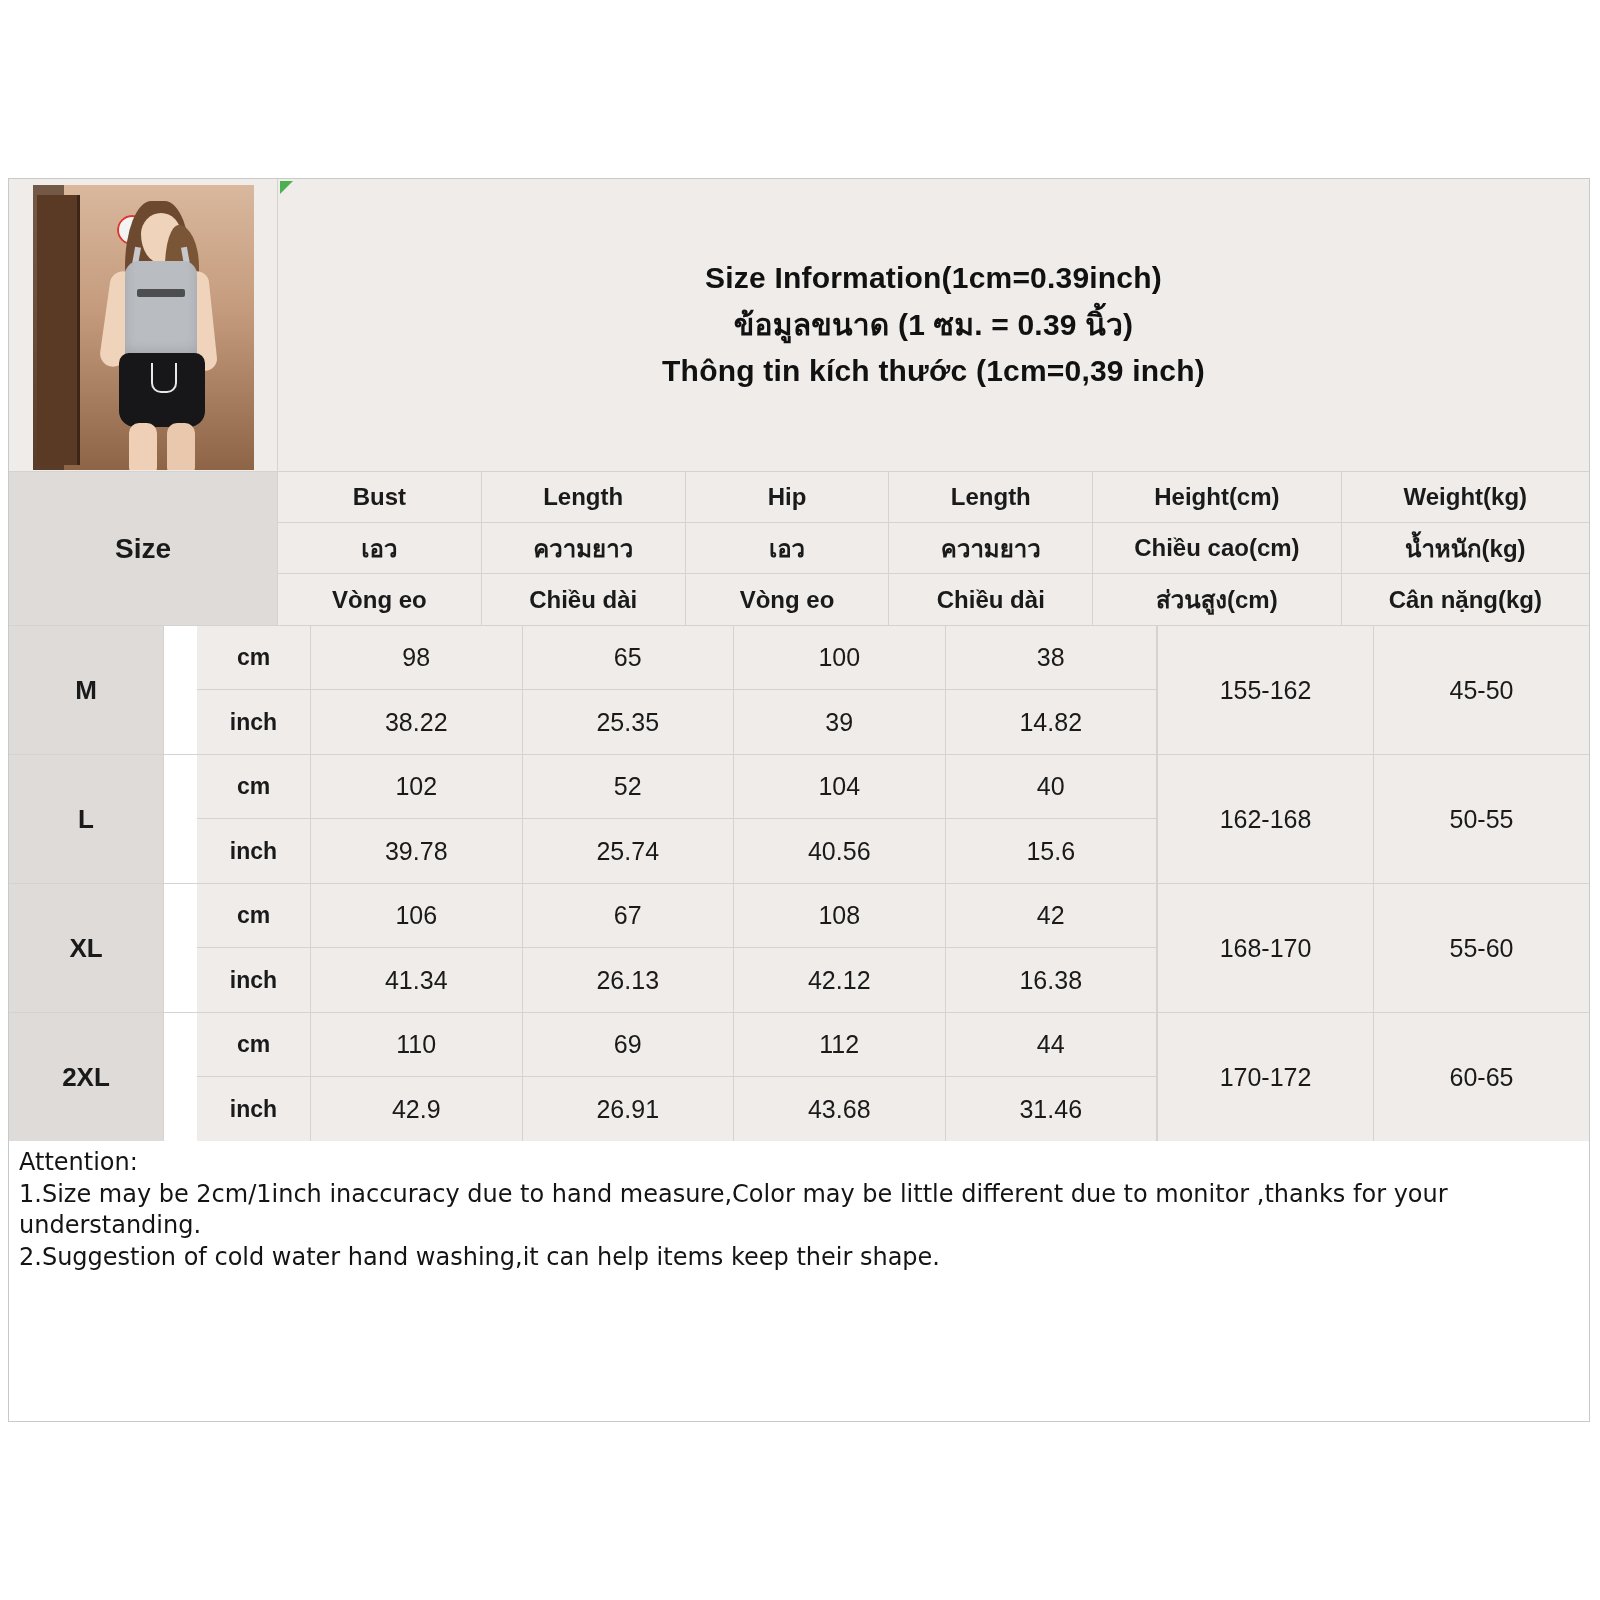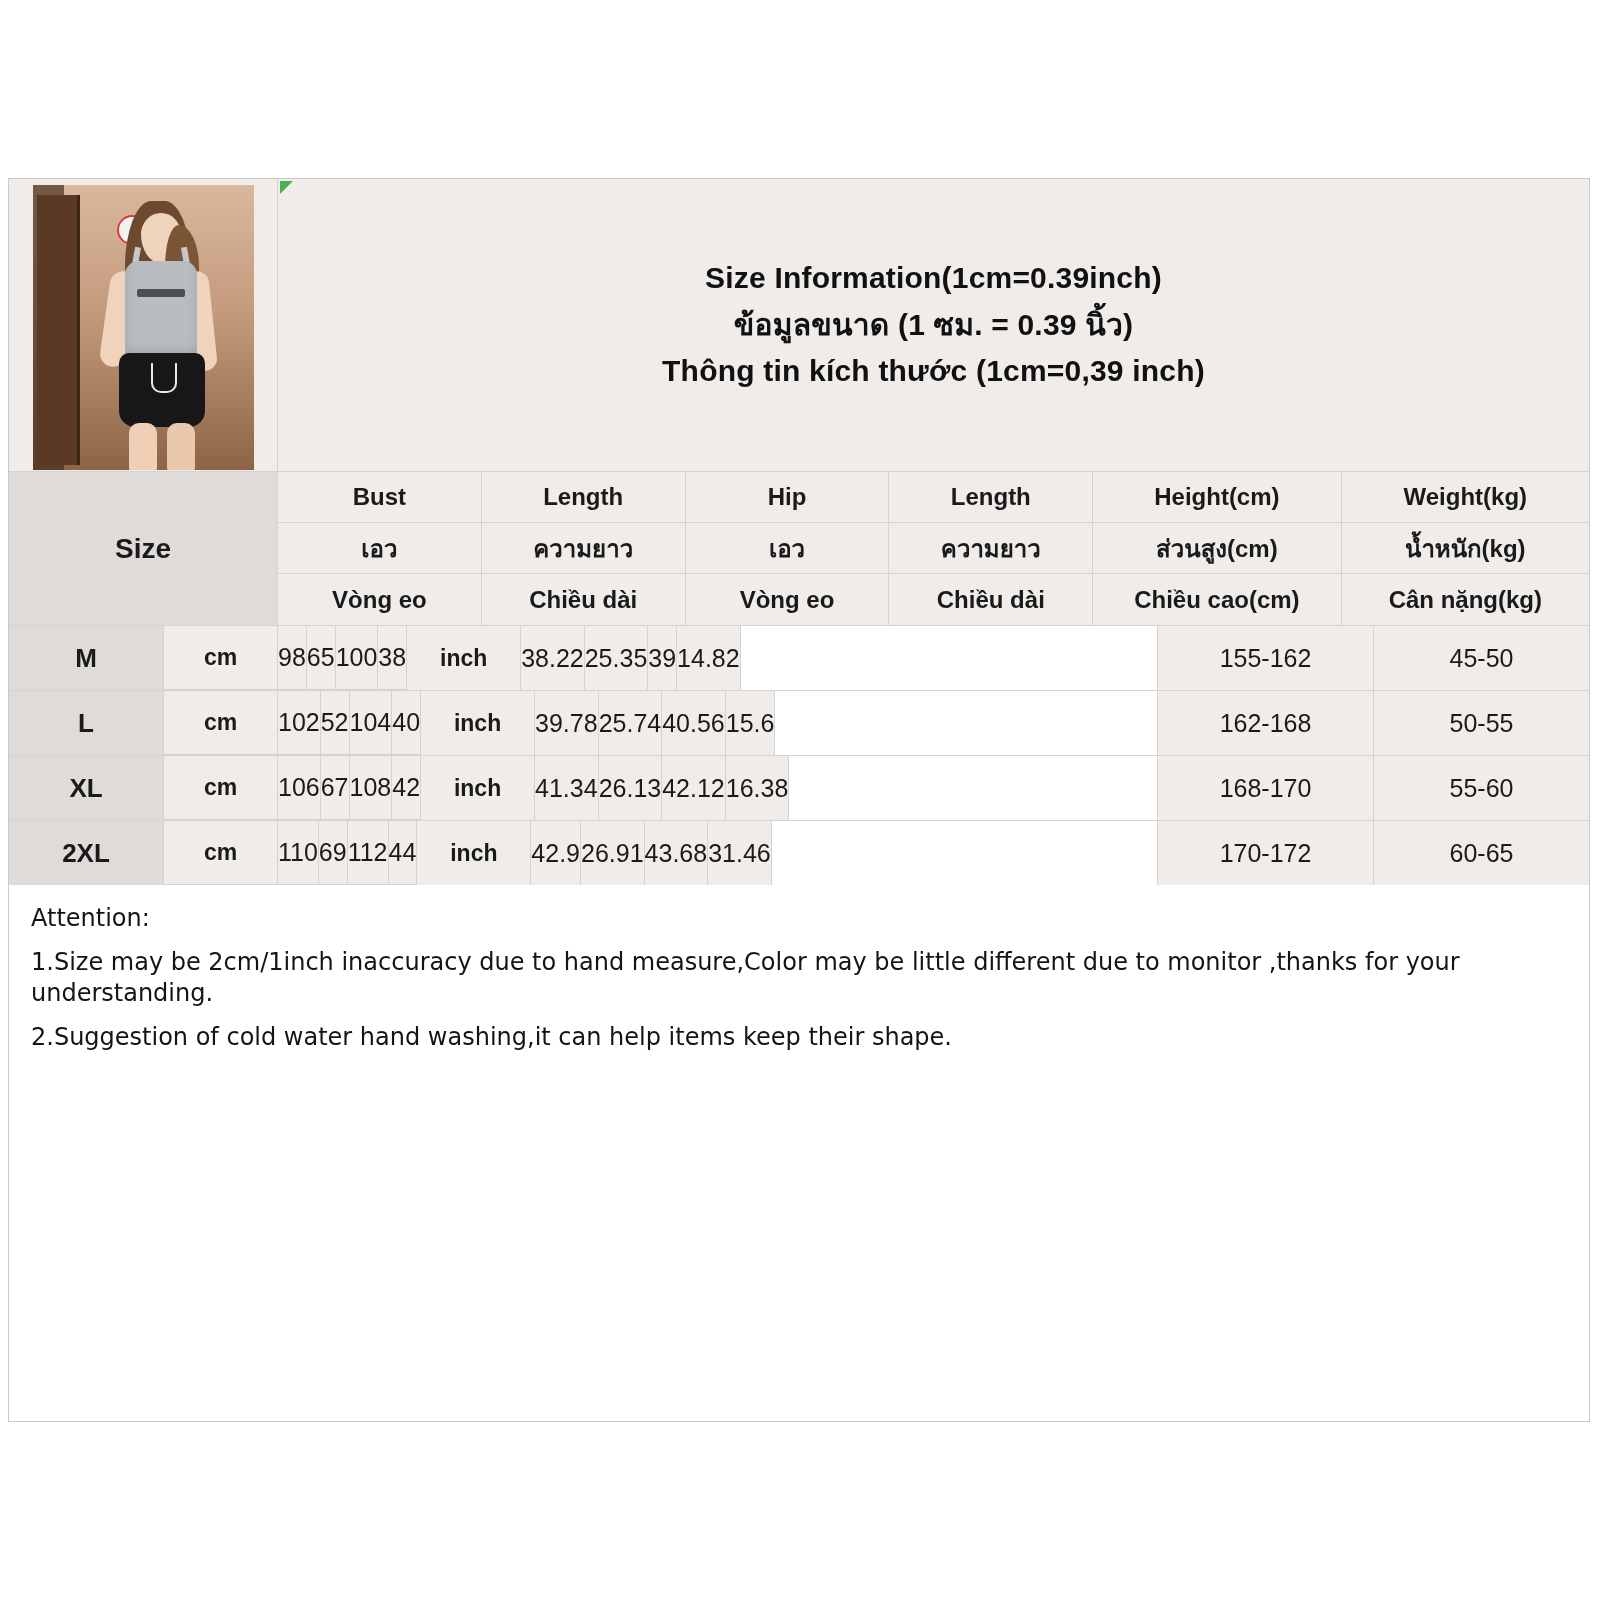--- a/index.html
+++ b/index.html
@@ -192,21 +192,22 @@
     align-items: center;
     justify-content: center;
     font-weight: bold;
     font-size: 26px;
     border-right: 1px solid #d6d2cf;
     box-sizing: border-box;
   }
   .sz-core {
     flex: 1;
     display: flex;
-    flex-direction: row;
+    flex-direction: column;
+    margin-left: 33px;
   }
   .unit-row {
     display: flex;
     height: 64px;
     border-bottom: 1px solid #d6d2cf;
     box-sizing: border-box;
   }
   .unit-row:last-child { border-bottom: none; }
   .unit-name {
     width: 114px;
@@ -242,21 +243,21 @@
   .hw-cell:last-child { border-right: none; }
 
   
   .attention {
     padding: 6px 10px 0 10px;
     font-family: "DejaVu Sans", sans-serif;
     font-size: 24px;
     line-height: 1.32;
     color: #141414;
   }
-  .attention p { margin: 12px; }
+  .attention p { margin: 0; }
 </style>
 </head>
 <body>
 
 <div class="page">
   <div class="sheet">
 
     <div class="header-row">
       <div class="photo-cell">
         <div class="photo">
@@ -305,22 +306,22 @@
           <div class="hrow">เอว</div>
           <div class="hrow">Vòng eo</div>
         </div>
         <div class="head-col">
           <div class="hrow">Length</div>
           <div class="hrow">ความยาว</div>
           <div class="hrow">Chiều dài</div>
         </div>
         <div class="head-col wide">
           <div class="hrow">Height(cm)</div>
+          <div class="hrow">Chiều cao(cm)</div>
           <div class="hrow">ส่วนสูง(cm)</div>
-          <div class="hrow">Chiều cao(cm)</div>
         </div>
         <div class="head-col wide">
           <div class="hrow">Weight(kg)</div>
           <div class="hrow">น้ำหนัก(kg)</div>
           <div class="hrow">Cân nặng(kg)</div>
         </div>
       </div>
     </div>
 
     <div class="data-wrap">

